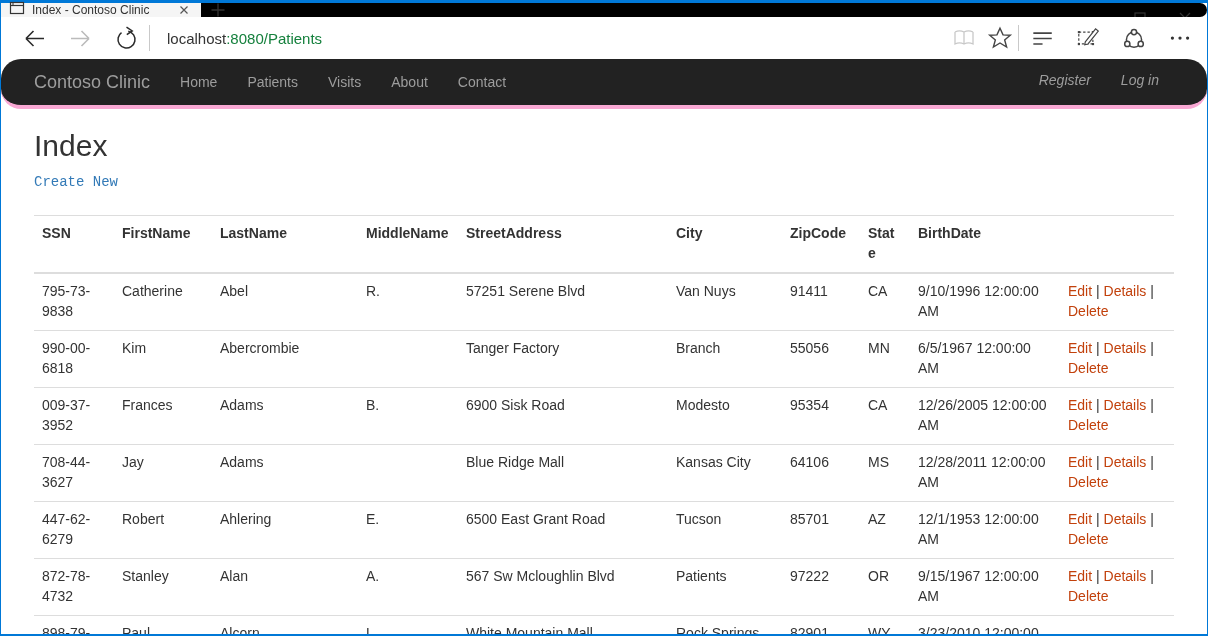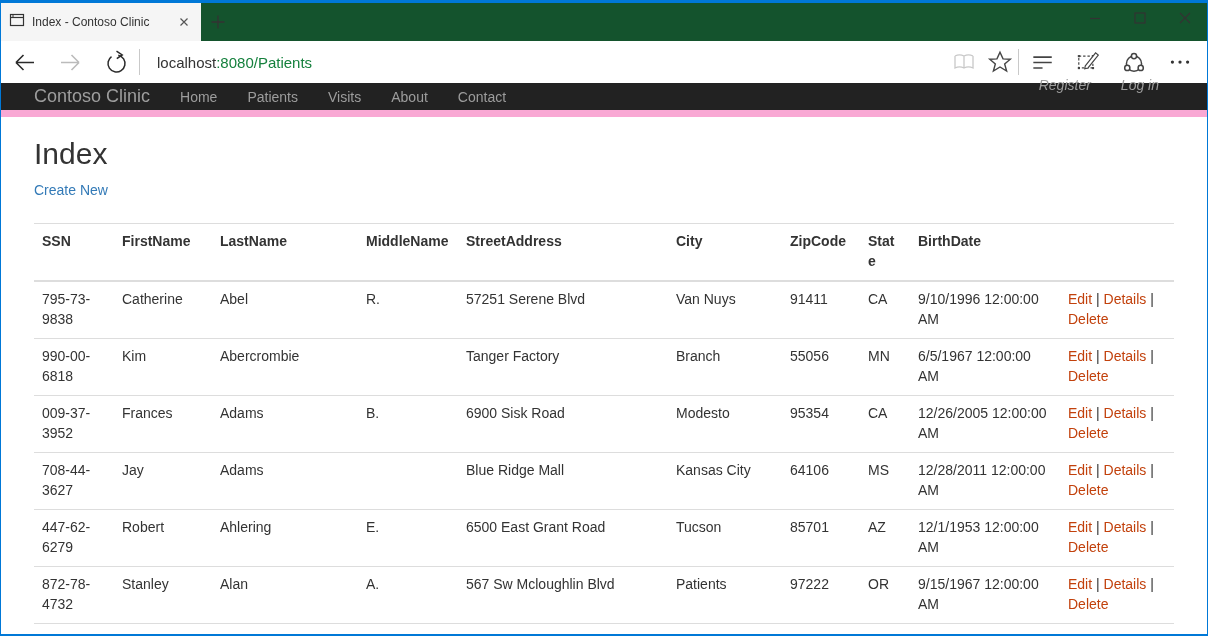--- a/index.html
+++ b/index.html
@@ -7,55 +7,55 @@
   body { font-family: "Liberation Sans", "DejaVu Sans", sans-serif; background: #fff; }
 
   .window {
     width: 1208px; height: 636px;
     border-left: 1px solid #0078d7; border-right: 1px solid #0078d7; border-bottom: 2px solid #0078d7;
     display: flex; flex-direction: column; overflow: hidden; background: #fff;
   }
   .accent-strip { height: 3px; background: #0078d7; flex: 0 0 auto; }
 
   
-  .titlebar { height: 38px; background: #14532d; display: flex; align-items: stretch; flex: 0 0 auto; }
+  .titlebar { height: 14px; background: #000000; display: flex; align-items: stretch; flex: 0 0 auto; border-radius: 12px; }
   .tab {
     width: 200px; background: #f5f5f5; display: flex; align-items: center;
     padding: 0 8px; gap: 7px; cursor: default;
   }
   .tab-title { flex: 1; font-size: 12px; color: #333; white-space: nowrap; overflow: hidden; }
   .tab-close { display: flex; align-items: center; justify-content: center; width: 18px; height: 18px; }
   .newtab-btn { width: 34px; display: flex; align-items: center; justify-content: center; }
   .titlebar-spacer { flex: 1; }
   .win-controls { display: flex; }
   .win-btn { width: 45px; height: 30px; display: flex; align-items: center; justify-content: center; }
 
   
-  .toolbar { height: 42px; background: #fff; display: flex; align-items: center; flex: 0 0 auto; }
+  .toolbar { height: 42px; background: #fff; display: flex; align-items: center; flex: 0 0 auto; padding-left: 10px; }
   .tool-btn { width: 46px; height: 42px; display: flex; align-items: center; justify-content: center; flex: 0 0 auto; }
   .tool-btn.narrow { width: 36px; }
   .vsep { width: 1px; height: 26px; background: #c9c9c9; flex: 0 0 auto; }
   .address-bar { flex: 1; height: 42px; display: flex; align-items: center; padding-left: 17px; font-size: 15px; min-width: 0; }
   .url-host { color: #333; }
   .url-rest { color: #15803d; }
   .toolbar-right { display: flex; align-items: center; flex: 0 0 auto; padding-right: 4px; }
 
   
-  .navbar { height: 34px; background: #222; border-bottom: 7px solid #f9a8d4; flex: 0 0 auto; }
+  .navbar { height: 50px; background: #222; border-bottom: 4px solid #f9a8d4; flex: 0 0 auto; border-radius: 20px; }
   .navbar .container { height: 100%; display: flex; align-items: center; }
   .container { width: 1170px; margin: 0 auto; padding: 0 15px; }
   .brand { font-size: 18px; color: #9d9d9d; text-decoration: none; padding-right: 15px; white-space: nowrap; }
   .nav-links { display: flex; height: 100%; align-items: center; }
   .nav-link { color: #9d9d9d; font-size: 14px; text-decoration: none; padding: 15px; line-height: 20px; white-space: nowrap; }
   .nav-right { margin-left: auto; display: flex; align-items: flex-end; font-style: italic; }
 
   
   .page-content { flex: 1; overflow: hidden; background: #fff; }
   .page-title { font-size: 30px; font-weight: 400; color: #333; margin: 20px 0 10px; }
-  .create-new-p { margin: 0 0 24px; }
+  .create-new-p { margin: 0 0 24px; font-family: Liberation Mono, monospace; }
   a.link { color: #337ab7; text-decoration: none; font-size: 14px; }
 
   table.patients { width: 100%; border-collapse: collapse; table-layout: fixed; }
   .patients th, .patients td {
     padding: 8px; text-align: left; vertical-align: top;
     font-size: 14px; line-height: 1.42857; color: #333;
     border-top: 1px solid #ddd; overflow-wrap: break-word;
   }
   .patients thead th { font-weight: bold; border-bottom: 2px solid #ddd; }
   .c-ssn{width:80px}.c-first{width:98px}.c-last{width:146px}.c-middle{width:100px}

